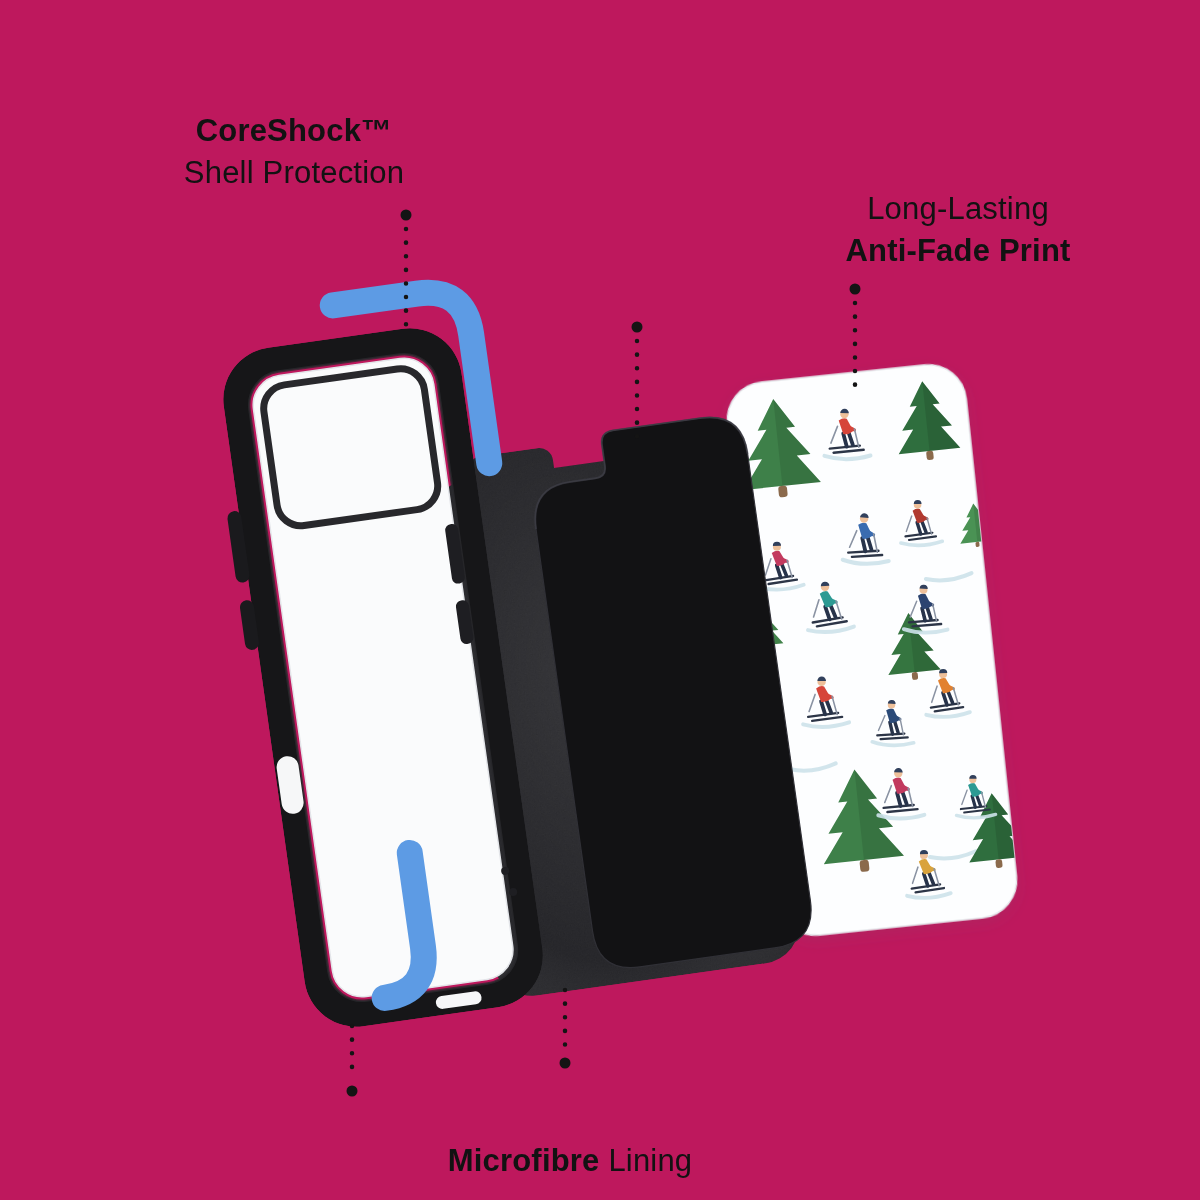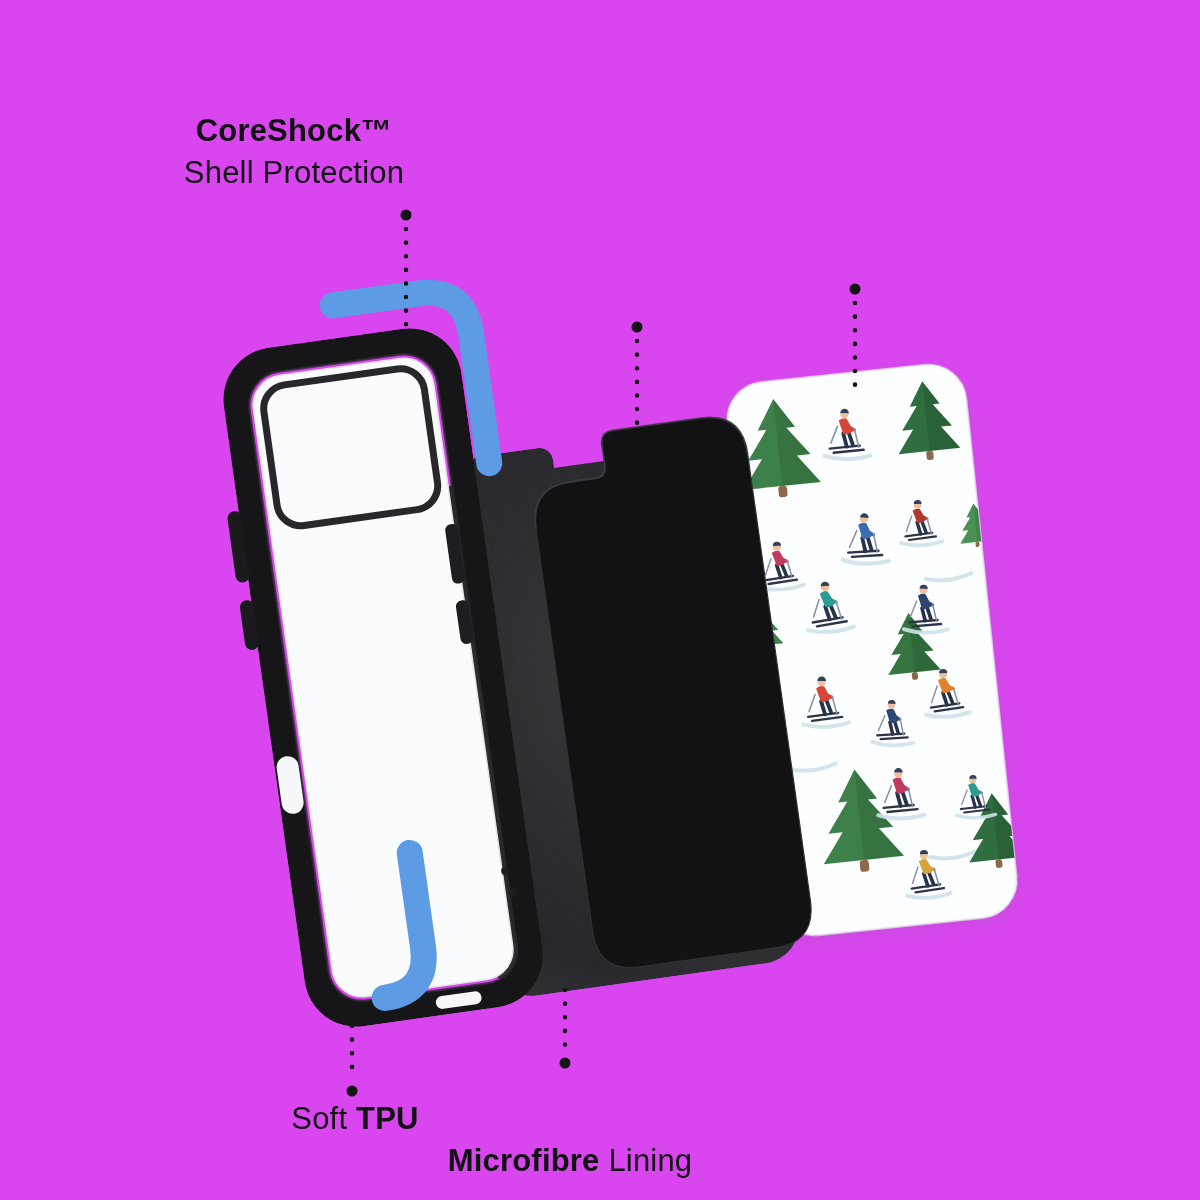--- a/index.html
+++ b/index.html
@@ -1,18 +1,18 @@
 <!DOCTYPE html>
 <html><head>
 <meta charset="utf-8">
 <style>
   html,body{margin:0;padding:0;}
   .stage{
     position:relative;width:1200px;height:1200px;overflow:hidden;
-    background:#d946ef;
+    background:#be185d;
     font-family:"Liberation Sans","DejaVu Sans",sans-serif;
   }
   .label{
     position:absolute;text-align:center;color:#121212;
     font-size:31px;line-height:1.36;letter-spacing:.2px;font-weight:400;
   }
   .label .b{font-weight:700;}
   svg.art{position:absolute;left:0;top:0;}
 </style>
 </head>
@@ -151,24 +151,24 @@
   </svg>
 
   <div class="label" style="left:104px;top:110px;width:380px">
     <div class="b">CoreShock™</div>
     <div>Shell Protection</div>
   </div>
 
   <div class="label" style="left:458px;top:226px;width:380px">
   </div>
 
+  <div class="label" style="left:768px;top:188px;width:380px">
+    <div>Long-Lasting</div>
+    <div class="b">Anti-Fade Print</div>
+  </div>
 
-  <div class="label" style="left:155px;top:1098px;width:400px">
-    <span>Soft</span>
-    <span class="b">TPU</span>
-  </div>
 
   <div class="label" style="left:390px;top:1140px;width:360px">
     <span class="b">Microfibre</span>
     <span>Lining</span>
   </div>
 
 </div>
 
 </body></html>

